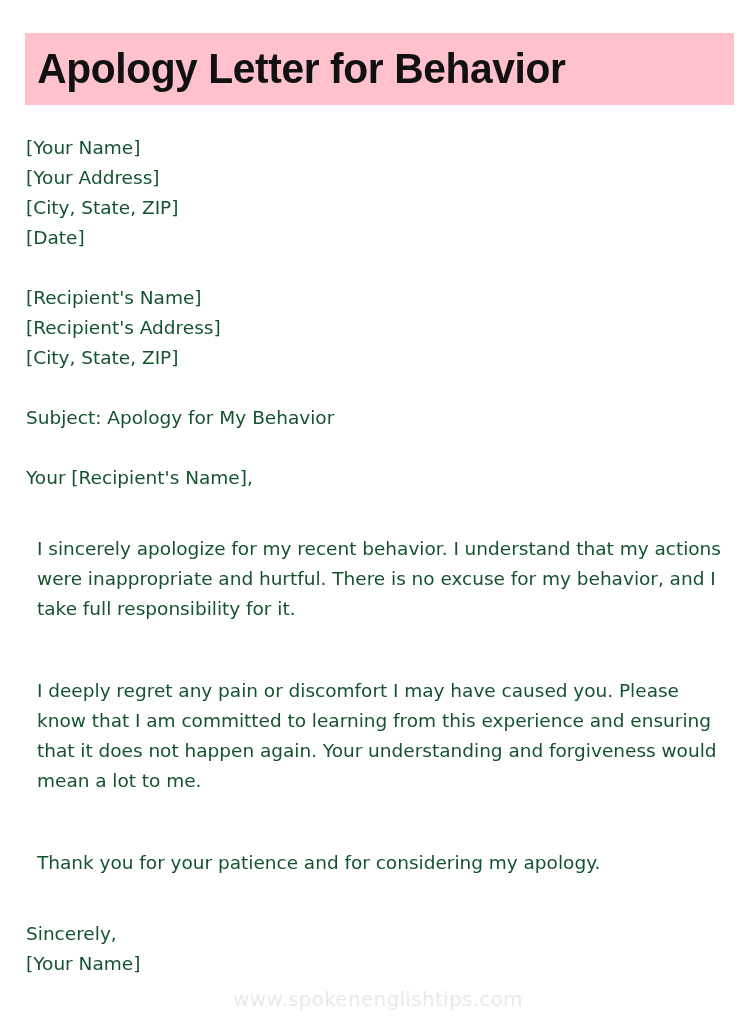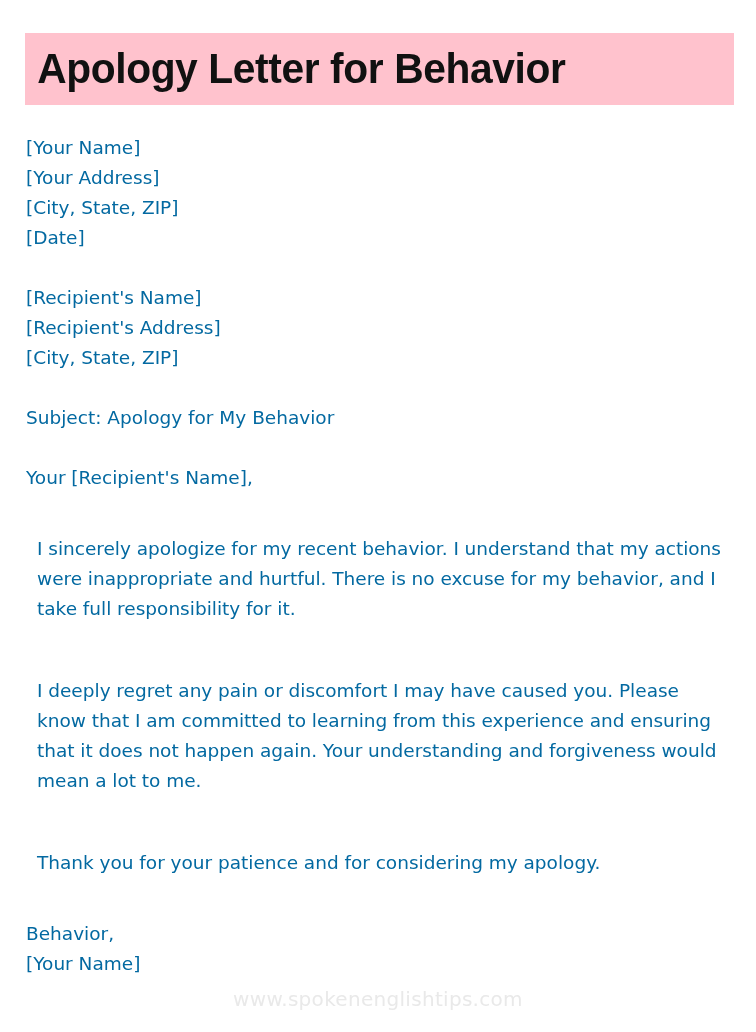--- a/index.html
+++ b/index.html
@@ -49,21 +49,21 @@
     transform: scaleX(0.97);
     transform-origin: center center;
   }
 
   
   .letter-body {
     position: absolute;
     left: 26px;
     top: 133px;
     width: 716px;
-    color: #0369a1;
+    color: #14532d;
     font-family: "DejaVu Sans", sans-serif;
     font-size: 18.5px;
     line-height: 30px;
   }
 
   .block {
     margin: 0;
     padding: 0;
   }
   .block-line {
@@ -148,21 +148,21 @@
 
     <p class="para">I deeply regret any pain or discomfort I may have caused you. Please know that I am committed to learning from this experience and ensuring that it does not happen again. Your understanding and forgiveness would mean a lot to me.</p>
 
     <div class="gap-p2"></div>
 
     <p class="para">Thank you for your patience and for considering my apology.</p>
 
     <div class="gap-p3"></div>
 
     <div class="block">
-      <span class="block-line">Behavior,</span>
+      <span class="block-line">Sincerely,</span>
       <span class="block-line">[Your Name]</span>
     </div>
 
   </div>
 
   <div class="watermark">www.spokenenglishtips.com</div>
 
 </div>
 
 </body></html>

